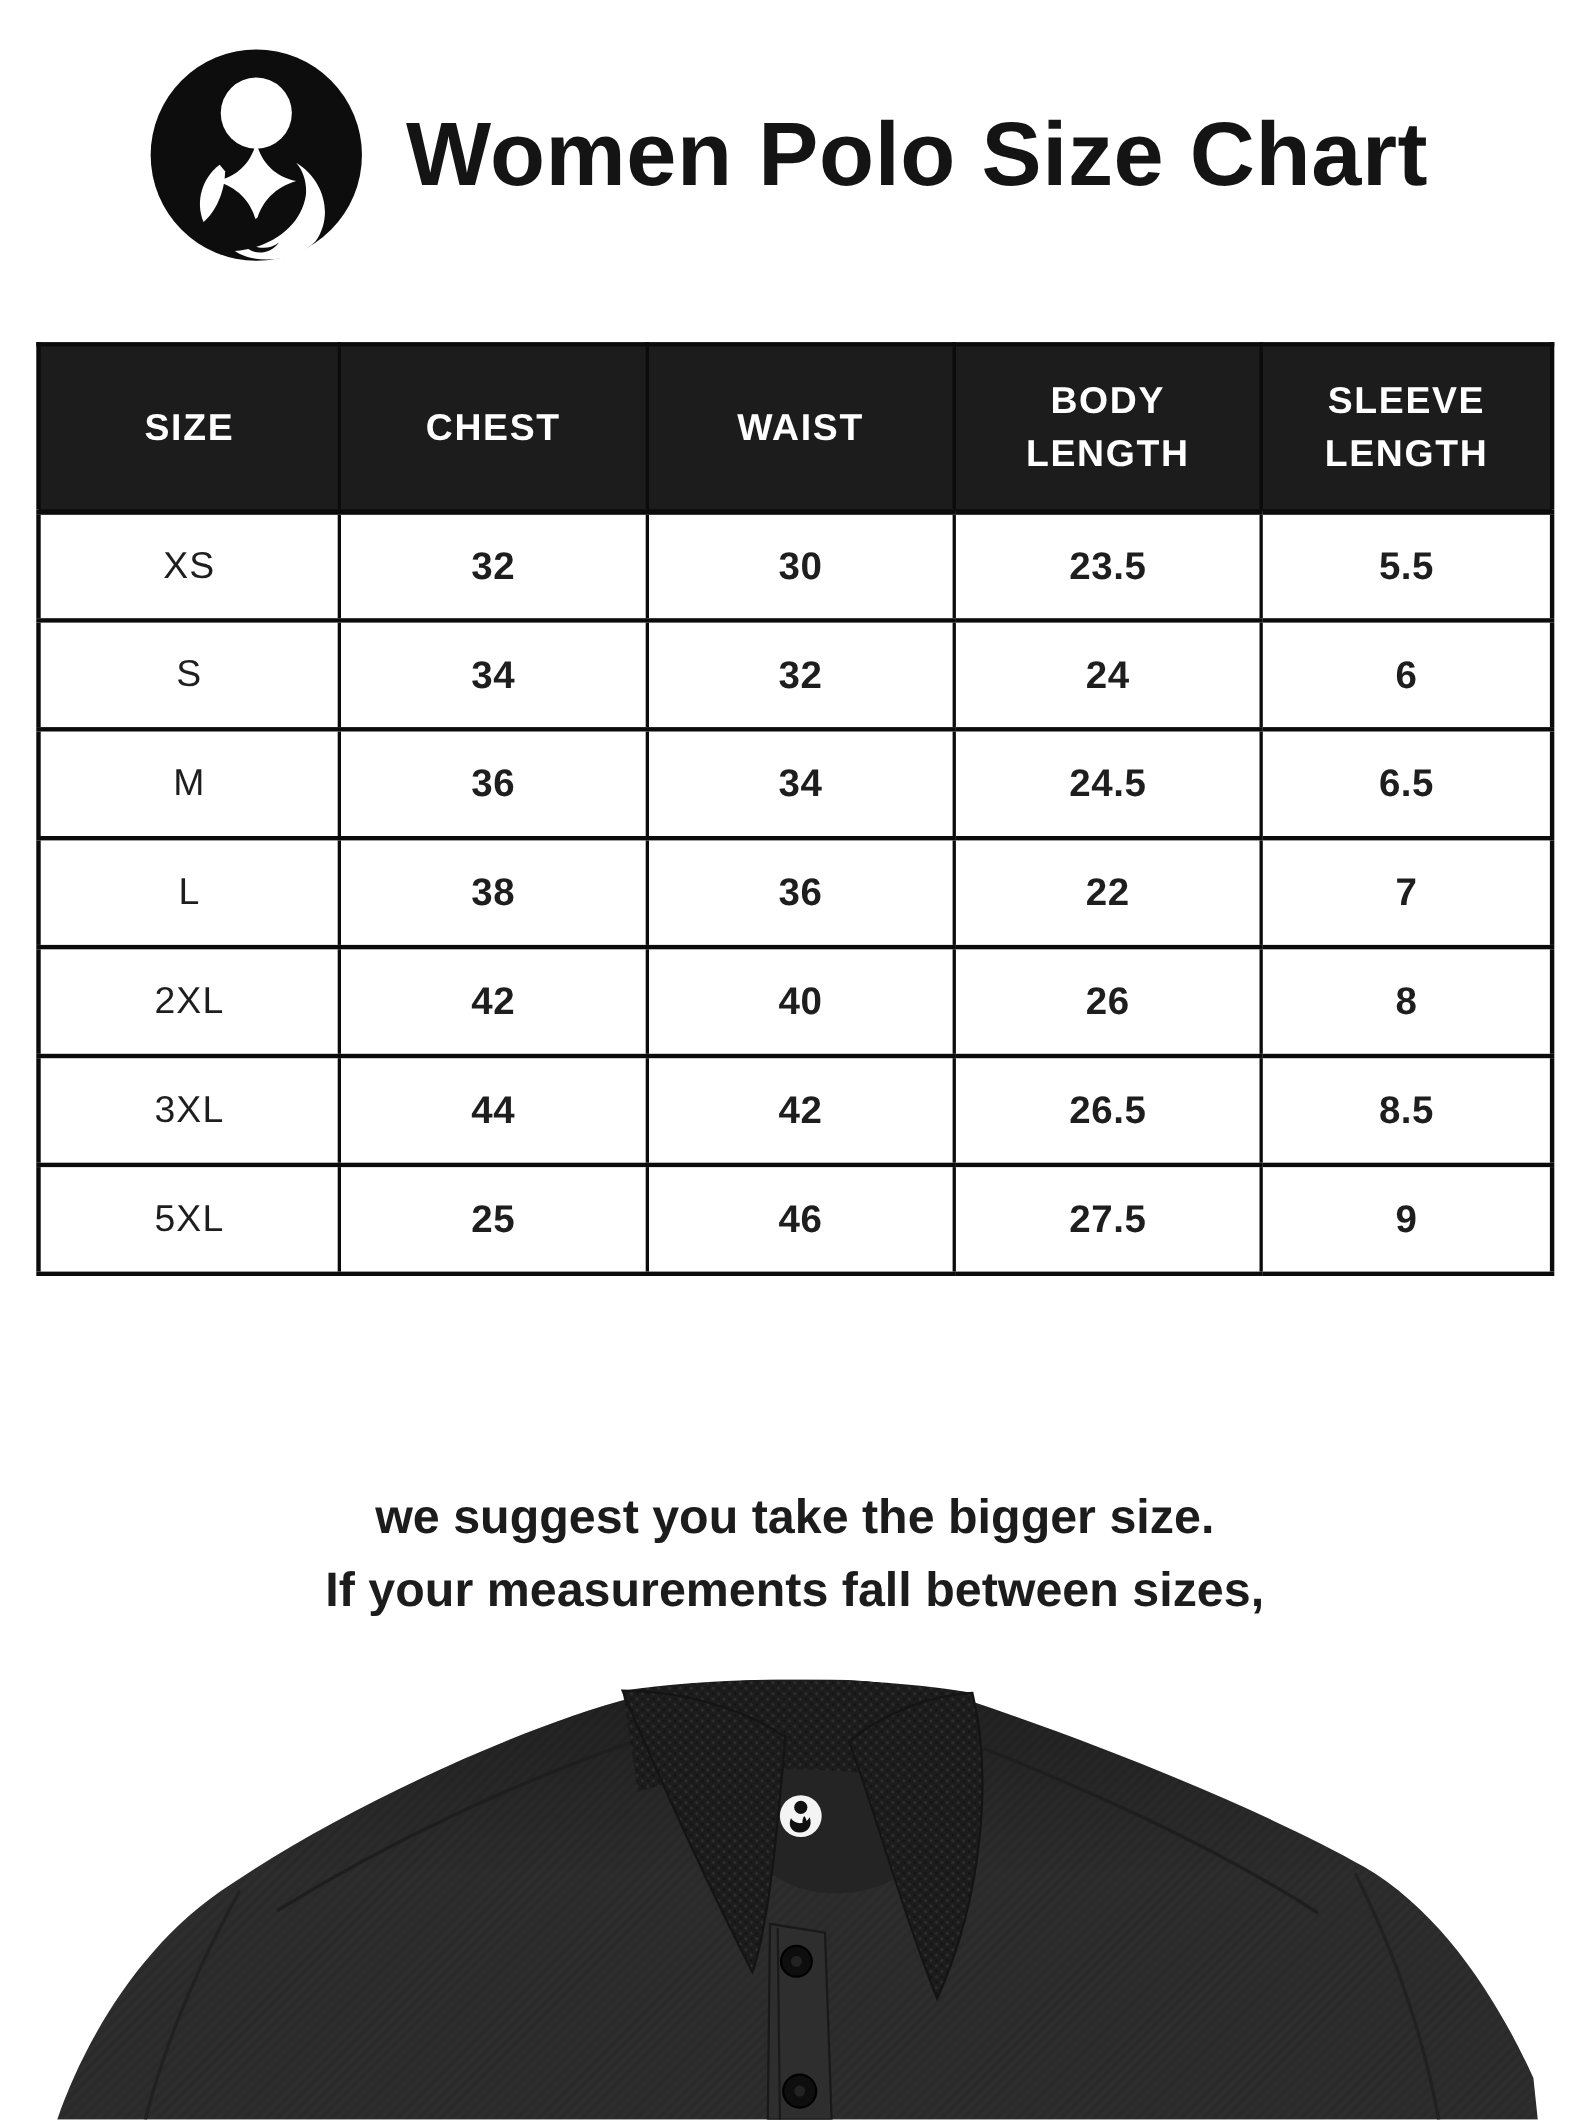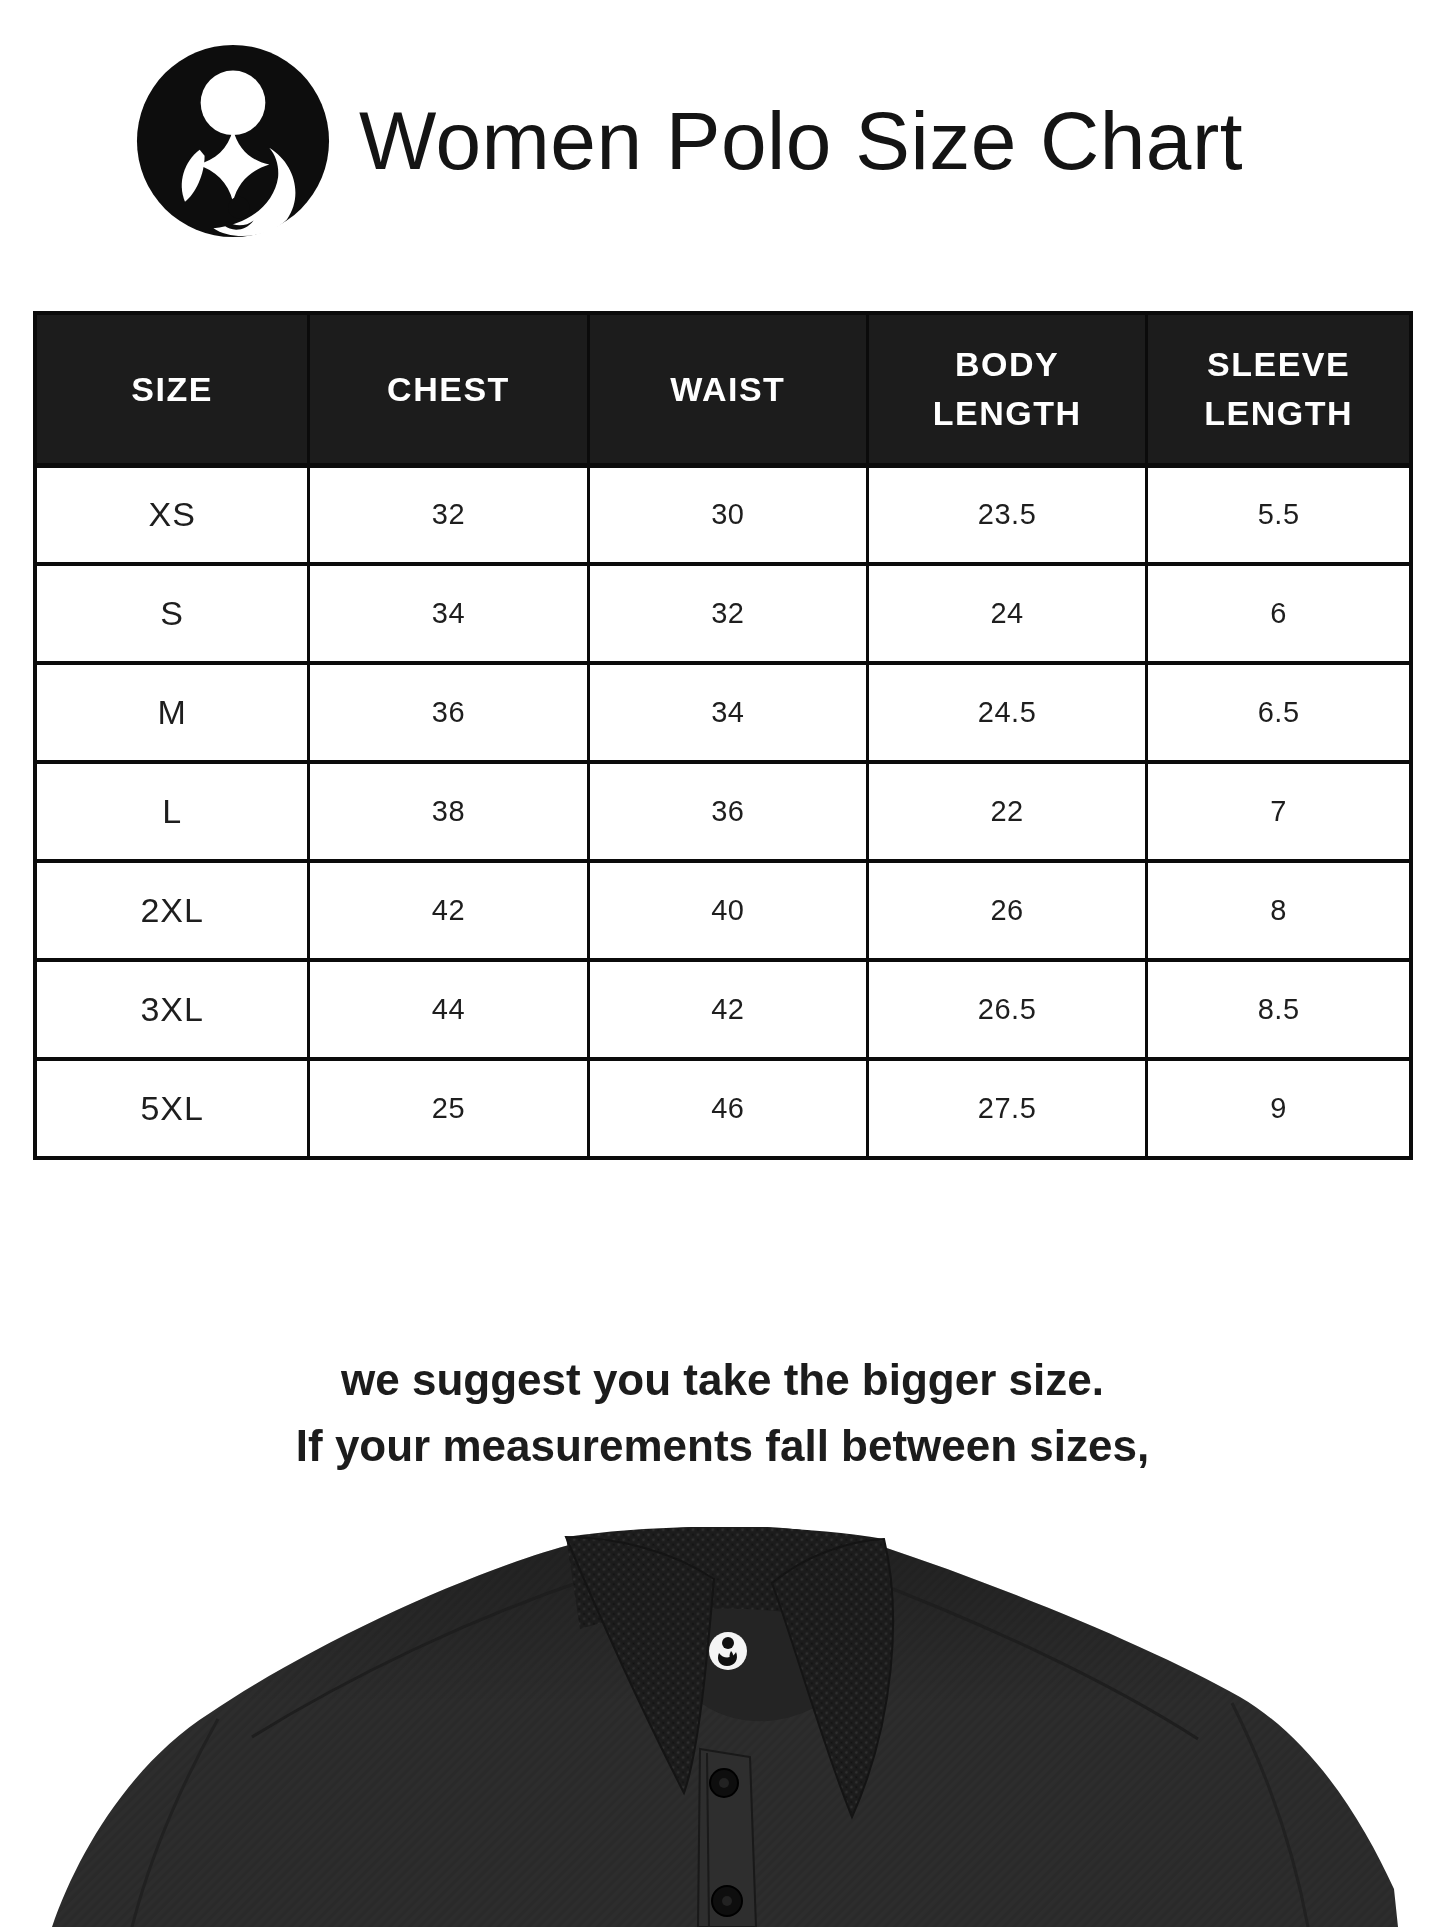--- a/index.html
+++ b/index.html
@@ -13,22 +13,22 @@
   }
 
   
   .brand-header {
     position:absolute; left:135px; top:42px;
     width:1240px; height:198px;
     display:flex; align-items:center;
   }
   .brand-logo { width:196px; height:196px; flex:0 0 196px; }
   .page-title {
-    margin-left:28px;
-    font-size:82px; font-weight:400; letter-spacing:0.5px;
+    margin-left:38px;
+    font-size:82px; font-weight:700; letter-spacing:0.5px;
     color:#141414; white-space:nowrap;
   }
 
   
   table.size-table {
     position:absolute; left:33px; top:311px;
     width:1380px;
     border-collapse:collapse;
     border:4px solid #0b0b0b;
     table-layout:fixed;
@@ -45,21 +45,21 @@
     background:#1c1c1c; color:#ffffff;
     height:152px;
     font-size:34px; font-weight:700; letter-spacing:1.5px;
     text-align:center; vertical-align:middle;
     white-space:pre-line; line-height:1.42;
     border:3px solid #0b0b0b; border-bottom-width:5px;
   }
   .size-table td {
     height:99px;
     text-align:center; vertical-align:middle;
-    font-size:29px; font-weight:400; color:#1e1e1e;
+    font-size:35px; font-weight:700; color:#1e1e1e;
     border:3px solid #0b0b0b; border-top-width:4px; border-bottom-width:4px;
     background:#ffffff;
     letter-spacing:0.5px;
   }
   .size-table td.size-cell { font-weight:400; font-size:34px; letter-spacing:1px; }
 
   
   .fit-note {
     position:absolute; left:0; top:1347px; width:100%;
     text-align:center;

